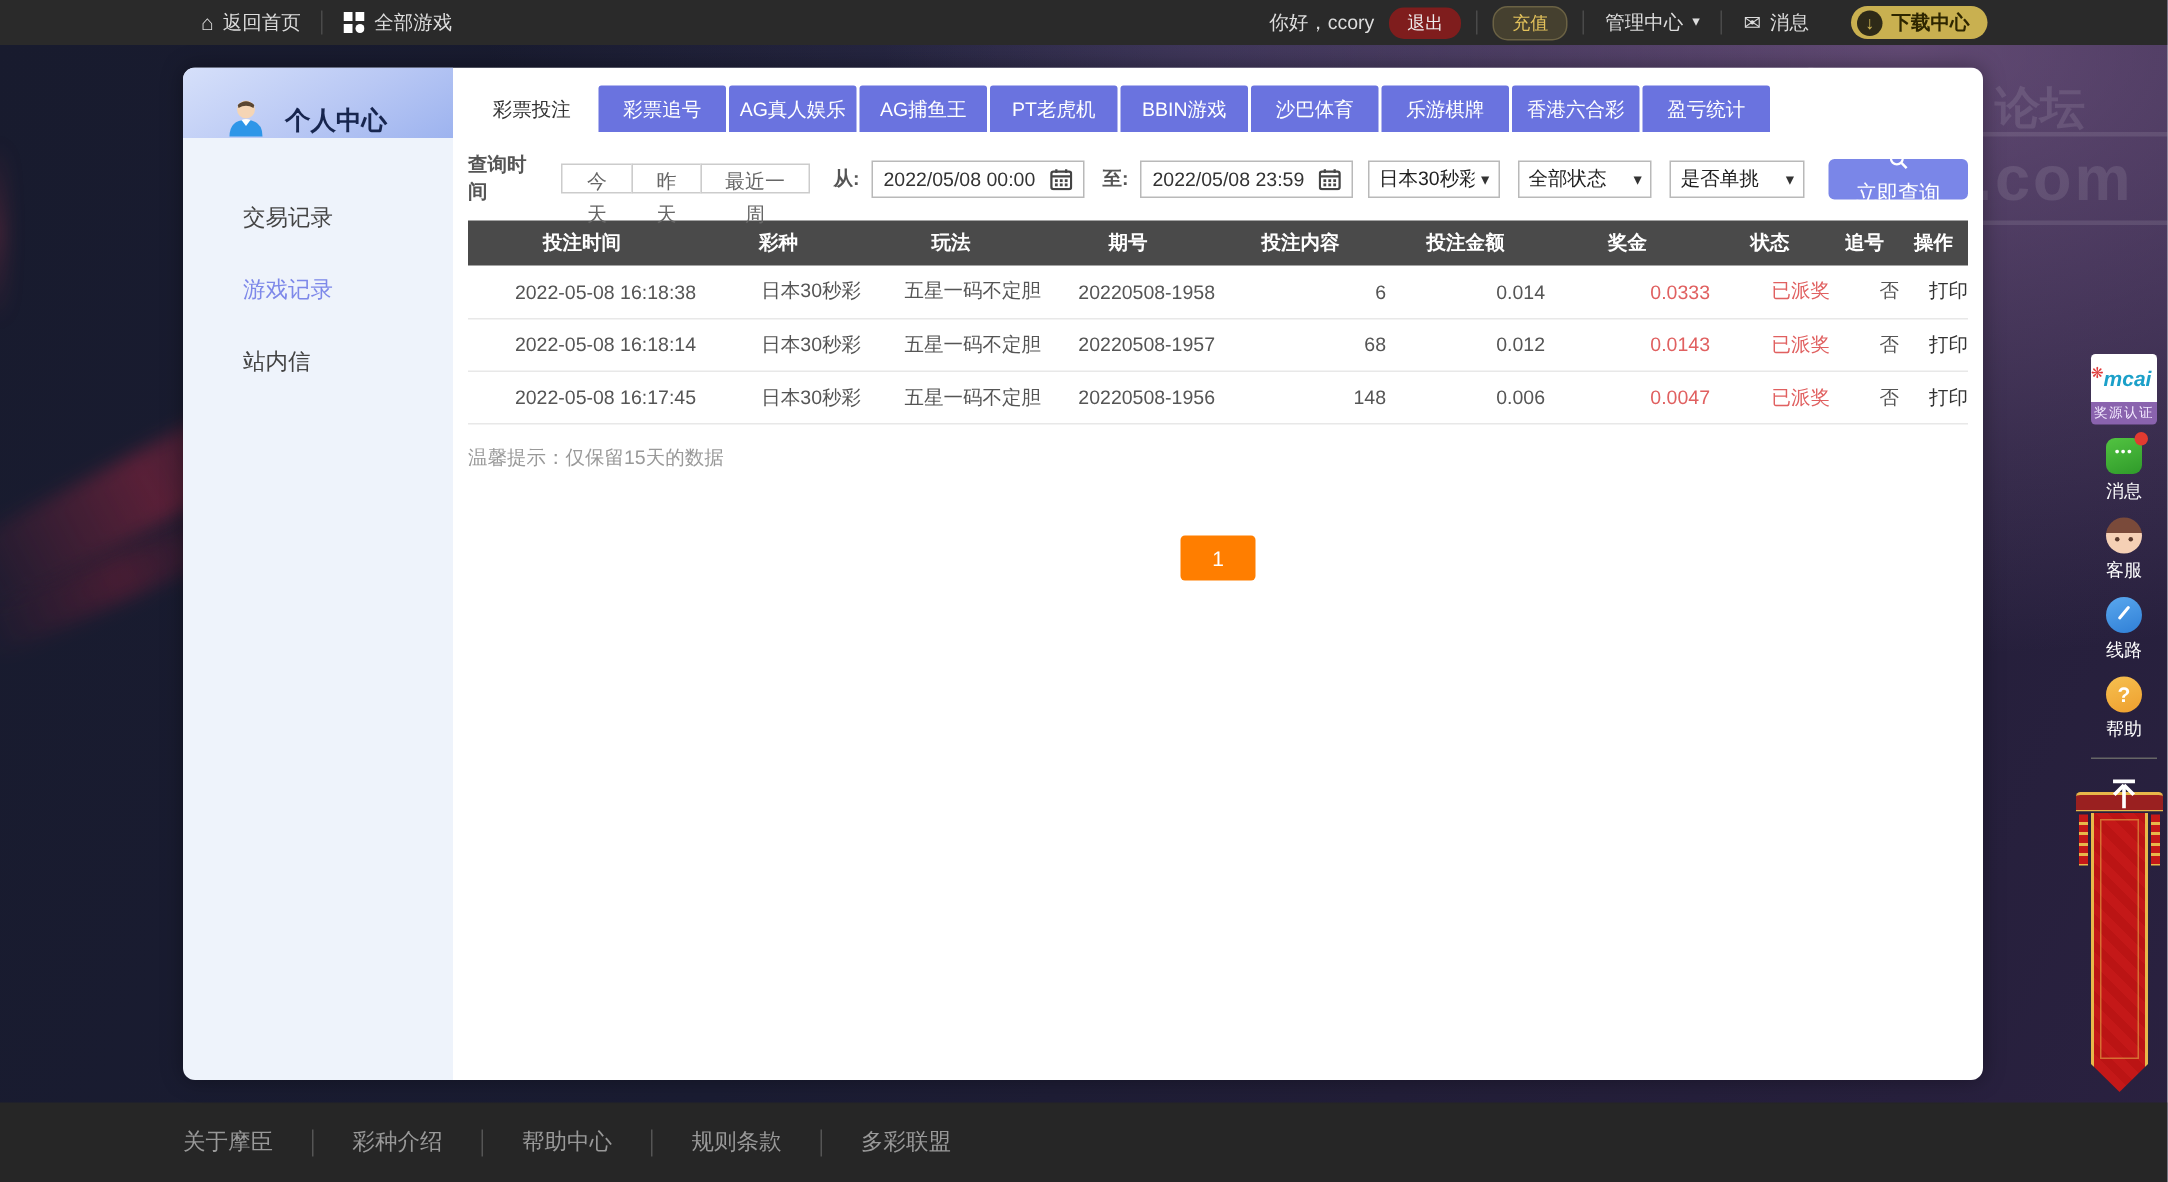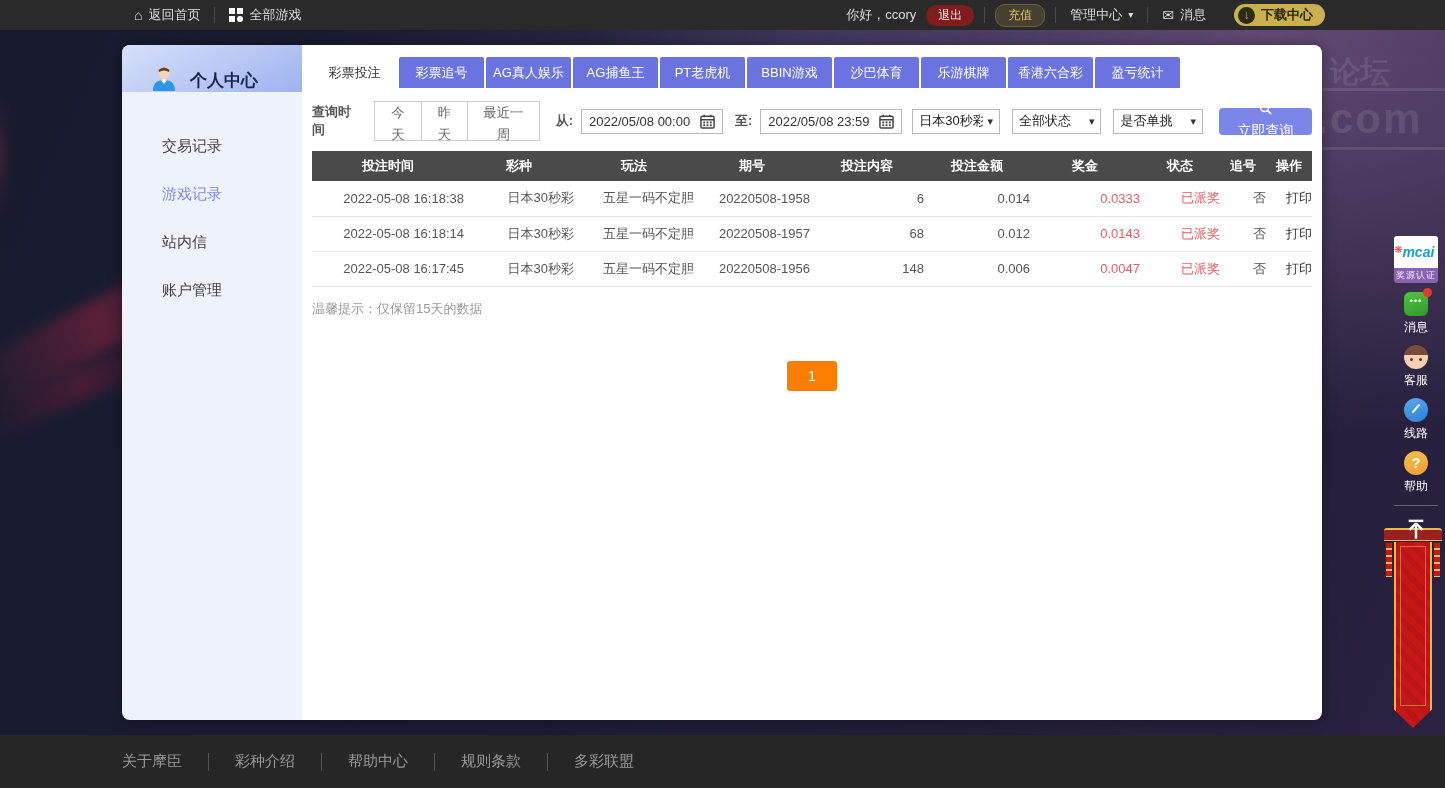--- a/index.html
+++ b/index.html
@@ -61,21 +61,21 @@
   
   .tabs { display:flex; gap:2px; }
   .tab { width:85px; height:31px; line-height:31px; text-align:center; font-size:13px;
     background:#6a73df; color:#fff; cursor:pointer; border-radius:2px 2px 0 0; }
   .tab.active { background:#fff; color:#333; }
 
   
   .query { margin-top:13px; display:flex; align-items:center; font-size:13px; color:#555; }
   .q-label { font-weight:bold; margin-right:12px; }
   .q-group { display:flex; margin-right:14px; }
-  .q-btn { border:1px solid #ccc; background:#fff; color:#666; height:40px; line-height:22px;
+  .q-btn { border:1px solid #ccc; background:#fff; color:#666; height:20px; line-height:22px;
     padding:0 10px; margin-left:-1px; cursor:pointer; }
   .q-btn:first-child { margin-left:0; }
   .d-label { font-weight:bold; margin:0 8px 0 2px; }
   .datebox { display:flex; align-items:center; border:1px solid #b9b9b9; height:25px;
     padding:0 7px; gap:7px; background:#fff; margin-right:10px; }
   .datebox input { border:0; outline:0; width:104px; font-size:13px; color:#333;
     font-family:"Liberation Sans","DejaVu Sans",sans-serif; }
   .sel { display:flex; align-items:center; justify-content:space-between; border:1px solid #b9b9b9;
     height:25px; padding:0 6px; background:#fff; margin-right:12px; cursor:pointer; color:#222;
     overflow:hidden; white-space:nowrap; }
@@ -204,21 +204,20 @@
           <path d="M3 27 Q3 16 14 16 Q25 16 25 27 Z" fill="#2e96e8"></path>
           <path d="M11 16 L14 20 L17 16 Q14 14.5 11 16 Z" fill="#fff"></path>
         </svg>
       </span>
       <span>个人中心</span>
     </div>
     <div class="sb-menu">
       <div class="sb-item">交易记录</div>
       <div class="sb-item active">游戏记录</div>
       <div class="sb-item">站内信</div>
-      <div class="sb-item">账户管理</div>
     </div>
   </div>
 
   <div class="content">
 
     <div class="tabs">
       <div class="tab active">彩票投注</div>
       <div class="tab">彩票追号</div>
       <div class="tab">AG真人娱乐</div>
       <div class="tab">AG捕鱼王</div>

